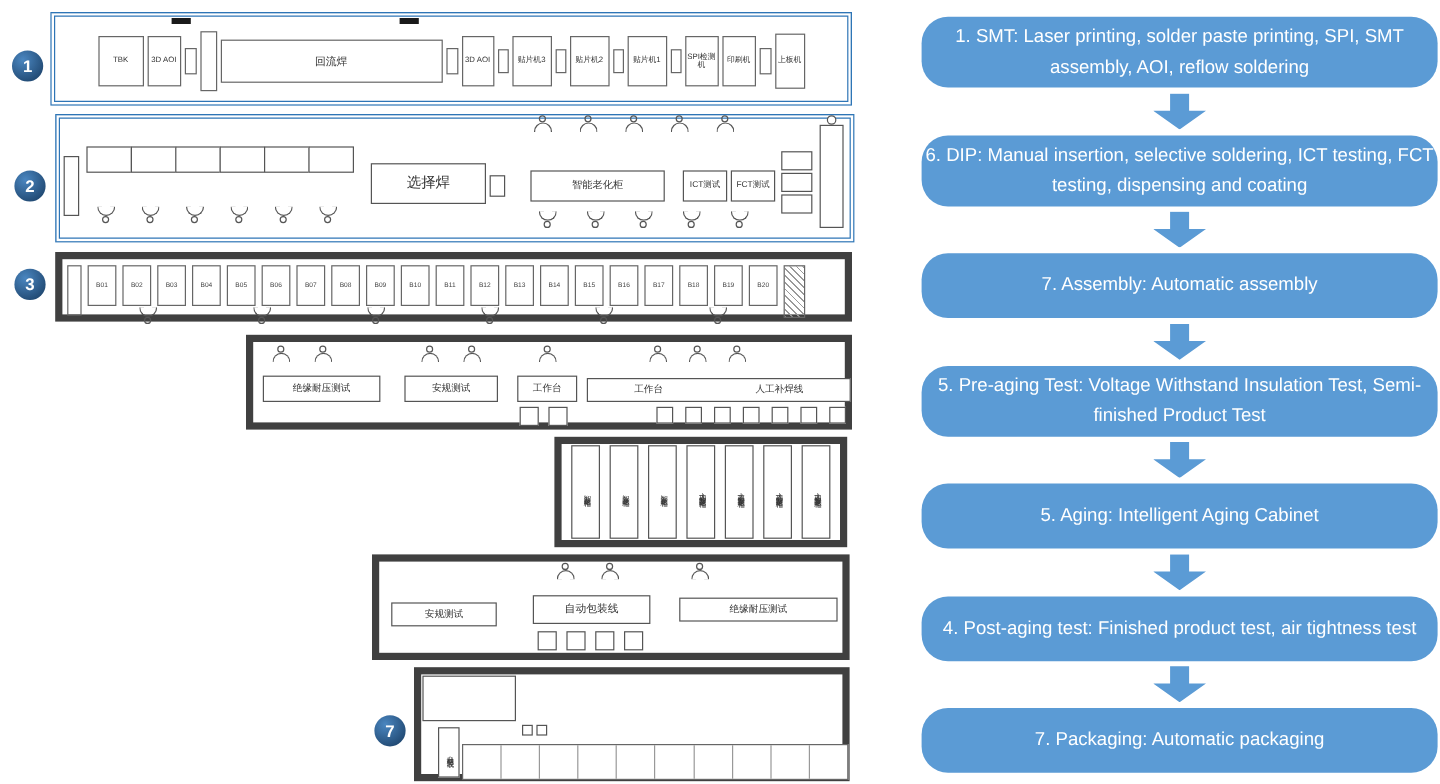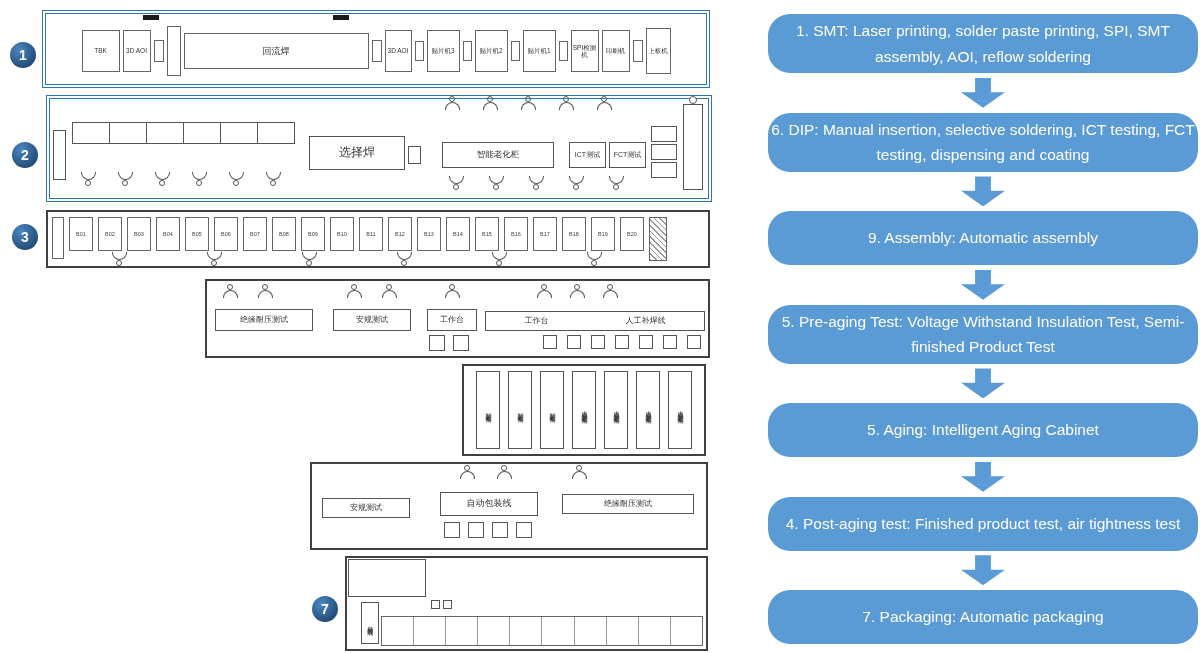--- a/index.html
+++ b/index.html
@@ -5,21 +5,21 @@
   * { margin:0; padding:0; box-sizing:border-box; }
   body { font-family:"Liberation Sans", sans-serif; background:#fff; }
   .canvas { position:relative; width:1200px; height:653px; background:#fff; overflow:hidden; }
 
   
   .badge { position:absolute; width:26px; height:26px; border-radius:50%;
     background:radial-gradient(circle at 35% 30%, #4a86c0, #16395e);
     color:#fff; font-size:14px; font-weight:bold; display:flex; align-items:center; justify-content:center; }
 
   
-  .frame { position:absolute; border:2px solid #404040; background:#fff; }
+  .frame { position:absolute; border:6px solid #404040; background:#fff; }
   .frame.dbl { border:1px solid #2e75b6; box-shadow: inset 0 0 0 2px #fff, inset 0 0 0 3px #2e75b6; }
 
   
   .box { position:absolute; border:1px solid #555; background:#fff; color:#333; font-size:7px;
     display:flex; align-items:center; justify-content:center; text-align:center; line-height:1.1; }
   .sq { position:absolute; border:1px solid #555; background:#fff; }
   .sqf { width:14px; height:14px; border:1px solid #555; flex:none; background:#fff; }
   .sqf16 { width:16px; height:16px; border:1px solid #555; flex:none; background:#fff; }
   .dash { position:absolute; width:16px; height:5px; background:#1a1a1a; top:4px; }
 
@@ -304,21 +304,21 @@
         <div class="arrow"></div>
       </div>
     </div>
       <div class="flow-item">
       <div class="flow-box">6. DIP: Manual insertion, selective soldering, ICT testing, FCT testing, dispensing and coating</div>
       <div class="arrow-wrap">
         <div class="arrow"></div>
       </div>
     </div>
       <div class="flow-item">
-      <div class="flow-box">9. Assembly: Automatic assembly</div>
+      <div class="flow-box">7. Assembly: Automatic assembly</div>
       <div class="arrow-wrap">
         <div class="arrow"></div>
       </div>
     </div>
       <div class="flow-item">
       <div class="flow-box">5. Pre-aging Test: Voltage Withstand Insulation Test, Semi-finished Product Test</div>
       <div class="arrow-wrap">
         <div class="arrow"></div>
       </div>
     </div>

